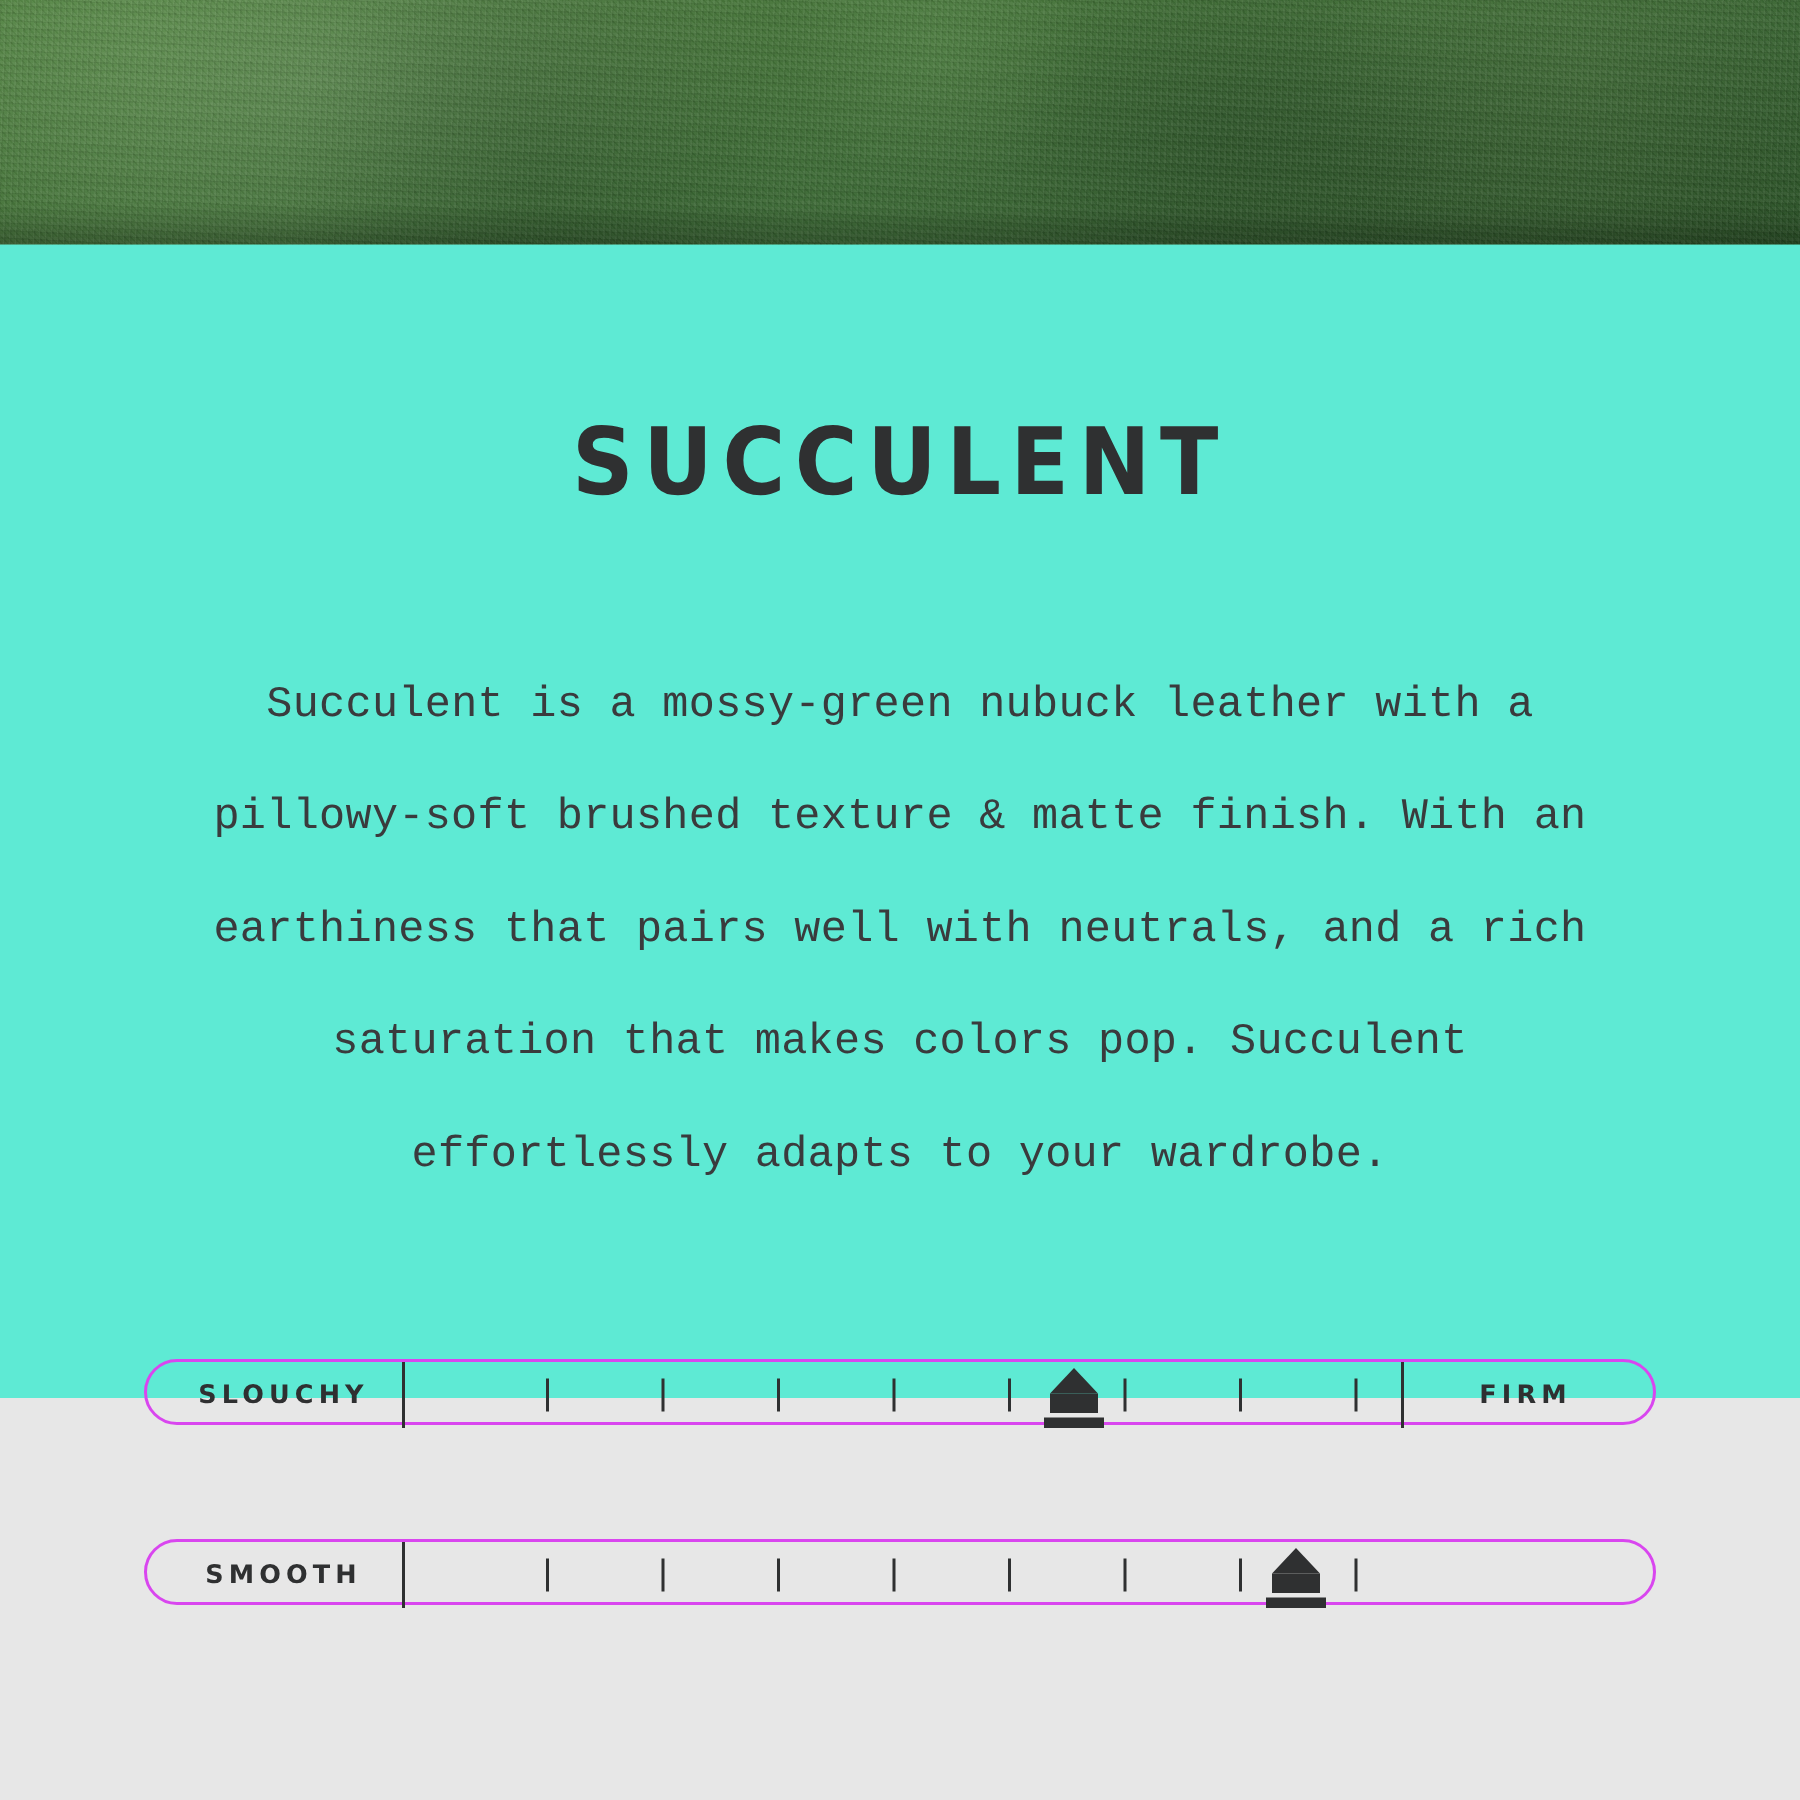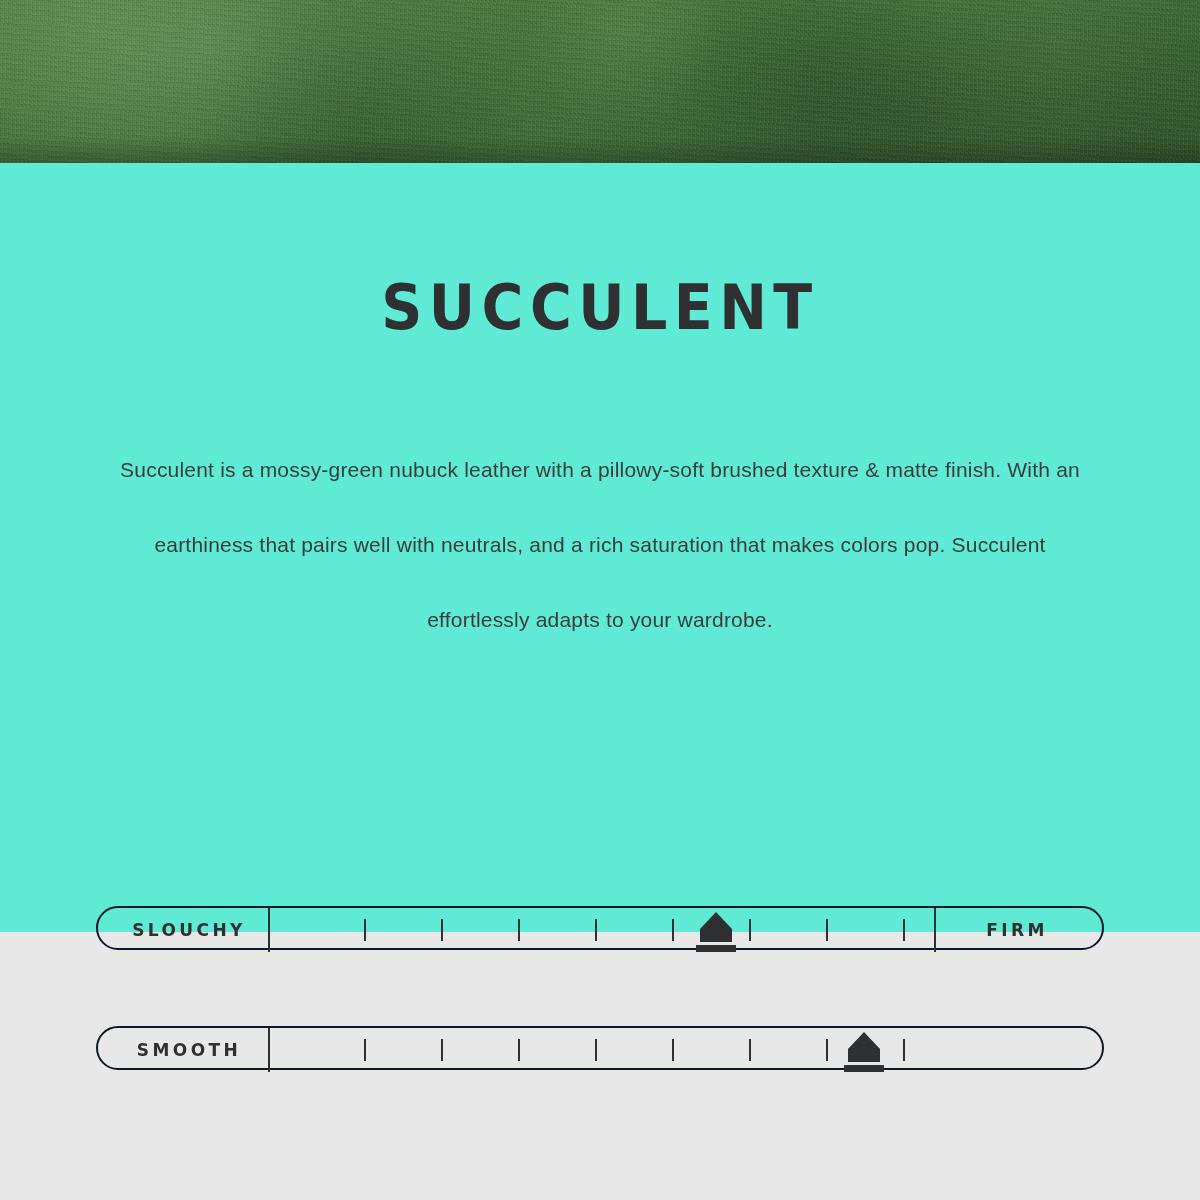--- a/index.html
+++ b/index.html
@@ -78,44 +78,44 @@
   }
 
   
   .description {
     position: absolute;
     left: 120px;
     top: 432px;
     width: 960px;
     text-align: center;
     color: #3a3b3d;
-    font-size: 21px;
+    font-size: 29px;
     line-height: 75px;
     letter-spacing: 0.2px;
-    font-family: Liberation Sans, sans-serif;
+    font-family: Liberation Mono, monospace;
     font-weight: 400;
   }
 
   
   .slider {
     position: absolute;
     left: 96px;
     width: 1008px;
     height: 44px;
   }
   .slider.one { top: 906px; }
   .slider.two { top: 1026px; }
 
   .track {
     position: absolute;
     left: 0;
     top: 0;
     width: 1008px;
     height: 44px;
-    border: 2px solid #0f172a;
+    border: 2px solid #d946ef;
     border-radius: 22px;
     box-sizing: border-box;
     background: transparent;
   }
 
   .cap-left, .cap-right {
     position: absolute;
     top: 0;
     height: 44px;
     display: flex;

